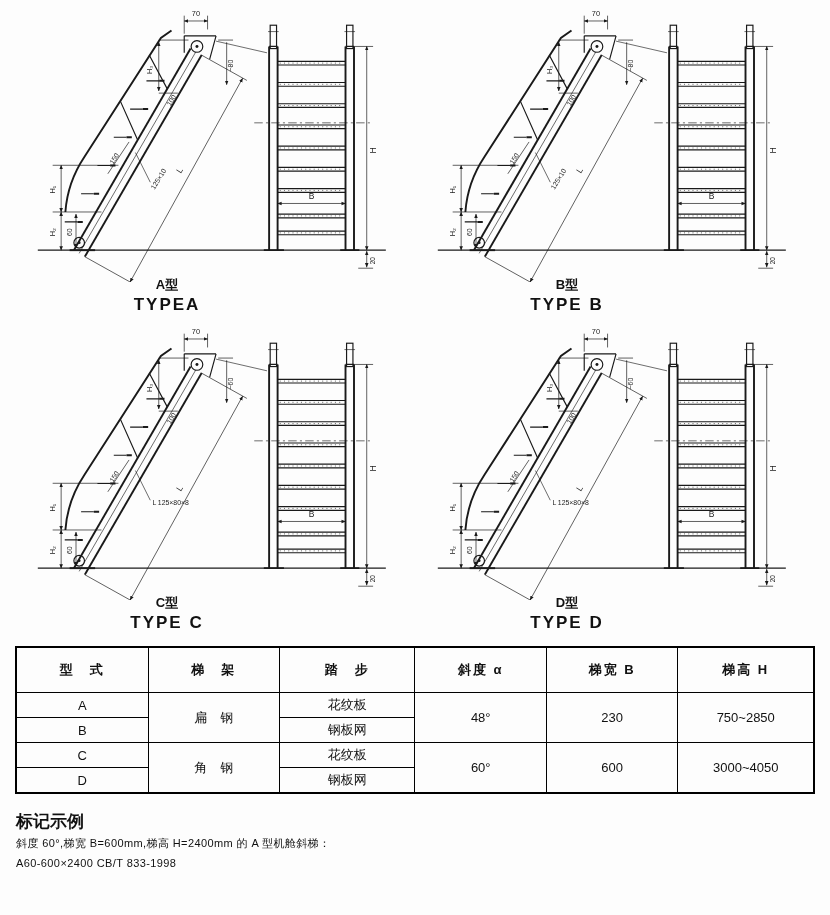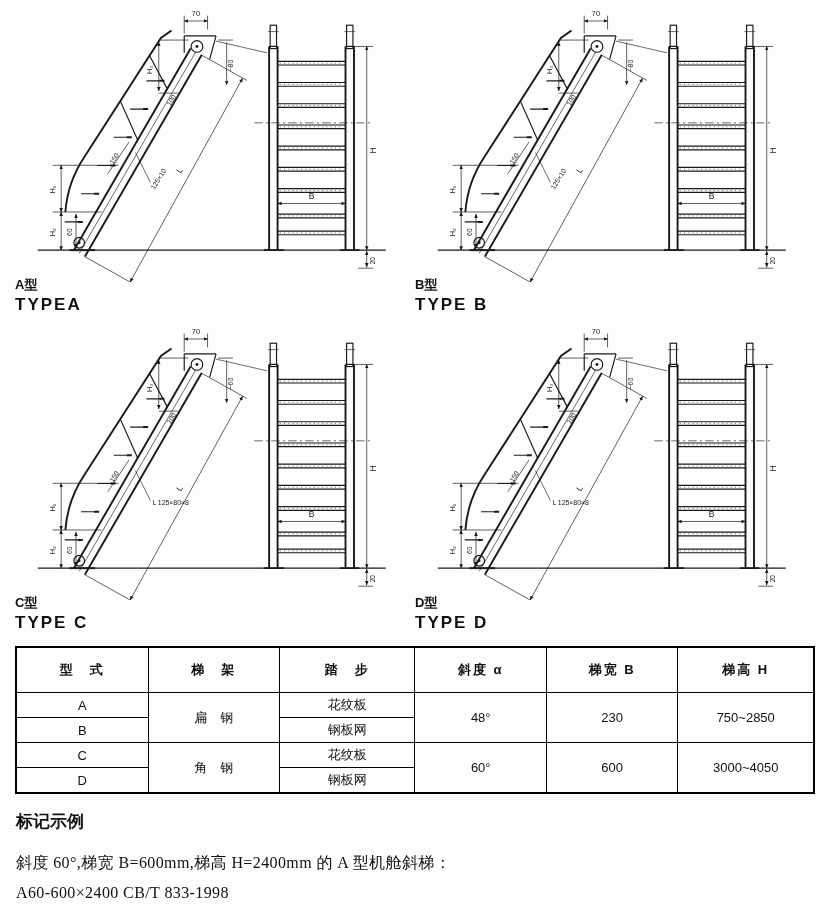--- a/index.html
+++ b/index.html
@@ -8,42 +8,42 @@
     background:#fdfdfd;color:#111;
     font-family:"Liberation Sans","DejaVu Sans",sans-serif;
   }
   .sheet{width:830px;height:915px;position:relative;}
   .drawings{
     display:grid;grid-template-columns:1fr 1fr;
     width:800px;margin:4px auto 0;
   }
   .drawing{position:relative;height:318px;}
   .drawing svg{display:block;margin:0 auto;}
-  .caption{width:76%;margin-top:-6px;}
+  .caption{width:76%;text-align:center;margin-top:-6px;}
   .cap-cn{font-size:13px;font-weight:bold;line-height:1.35;}
   .cap-en{font-size:17px;font-weight:bold;letter-spacing:2px;line-height:1.35;}
   svg text{font-family:"Liberation Sans","DejaVu Sans",sans-serif;fill:#1a1a1a;}
   svg .ln{stroke:#1a1a1a;fill:none;}
   svg .thick{stroke-width:1.8;}
   svg .med{stroke-width:1.1;}
   svg .thin{stroke-width:.6;}
   svg .dim{stroke-width:.65;}
   .spec-table{
     width:800px;margin:6px auto 0;border-collapse:collapse;
     border:2px solid #000;table-layout:fixed;
   }
   .spec-table th,.spec-table td{
     border:1.3px solid #000;text-align:center;vertical-align:middle;
     font-size:13px;padding:0;
   }
   .spec-table th{height:44px;font-weight:bold;letter-spacing:2px;}
   .spec-table td{height:24px;}
   .footer{margin:16px 0 0 16px;}
-  .footer-heading{font-size:17px;font-weight:bold;margin-bottom:15px;}
-  .footer-line{font-size:16px;line-height:1.85;letter-spacing:.4px;font-family:Liberation Serif, serif;}
+  .footer-heading{font-size:17px;font-weight:bold;margin-bottom:0;}
+  .footer-line{font-size:11px;line-height:1.85;letter-spacing:.4px;}
 </style>
 </head>
 <body>
 
 <div class="sheet">
 
   <div class="drawings" id="drawings-grid">
   <div class="drawing">
     <svg width="372" height="278" viewBox="0 0 350 262">
       <defs>

